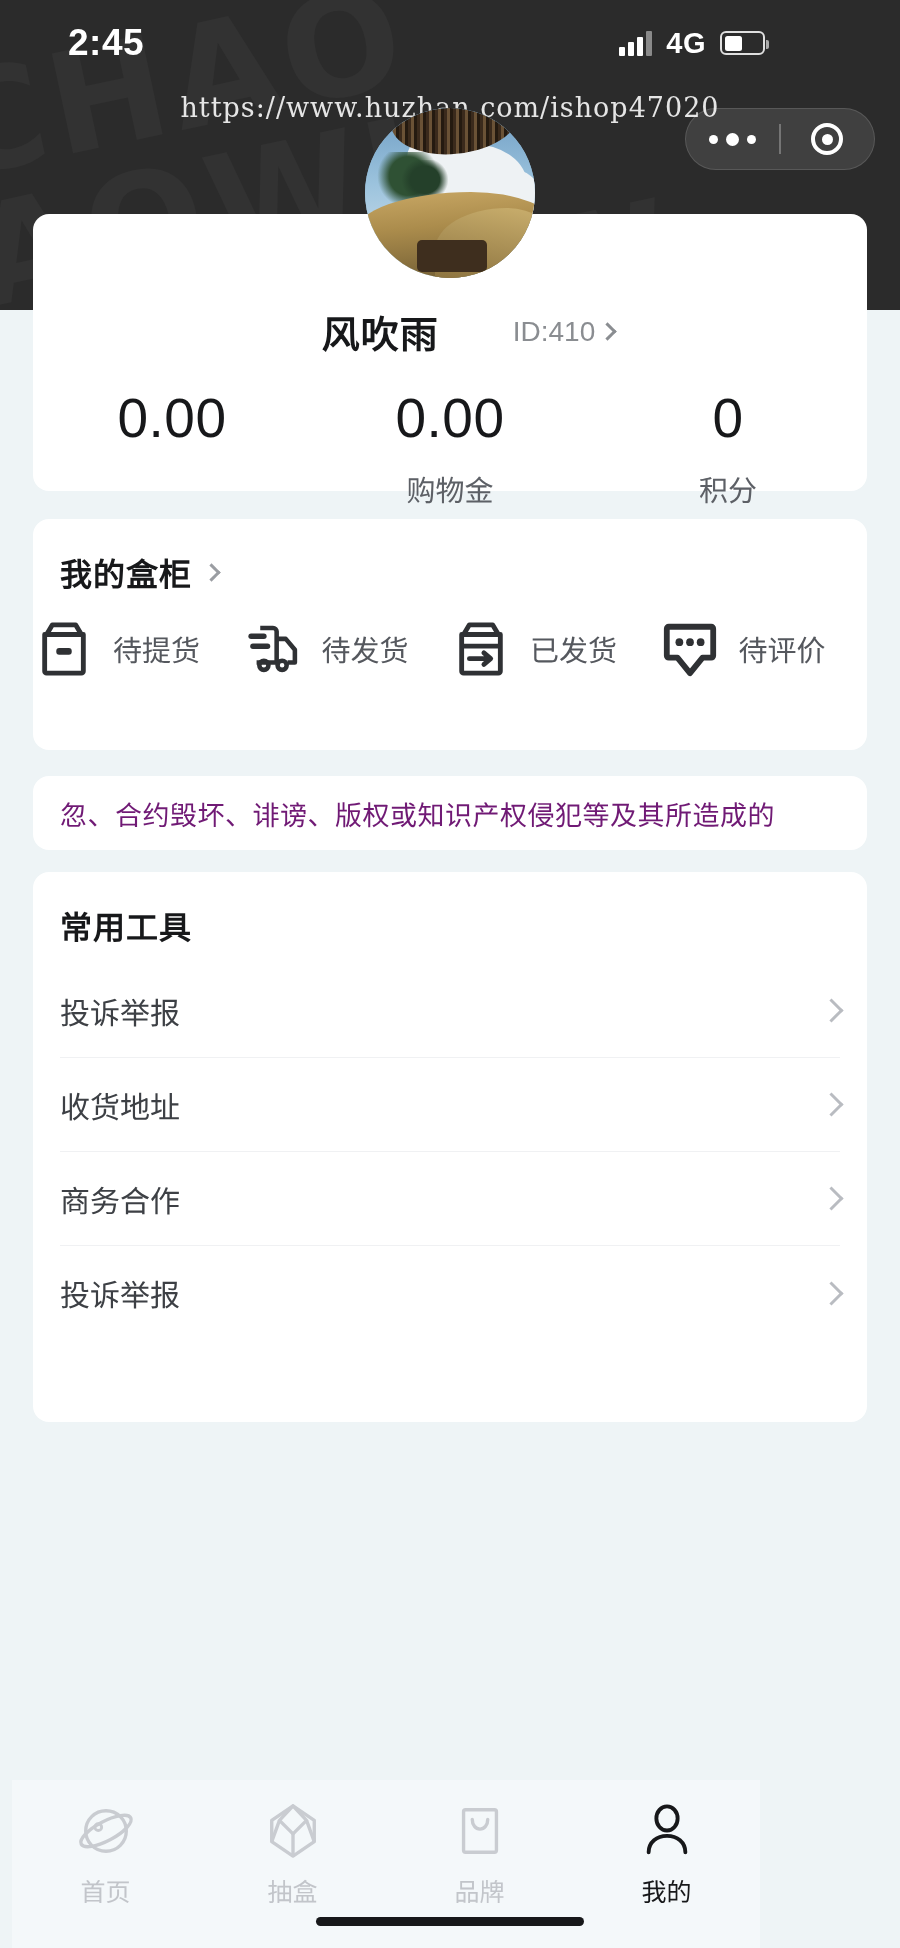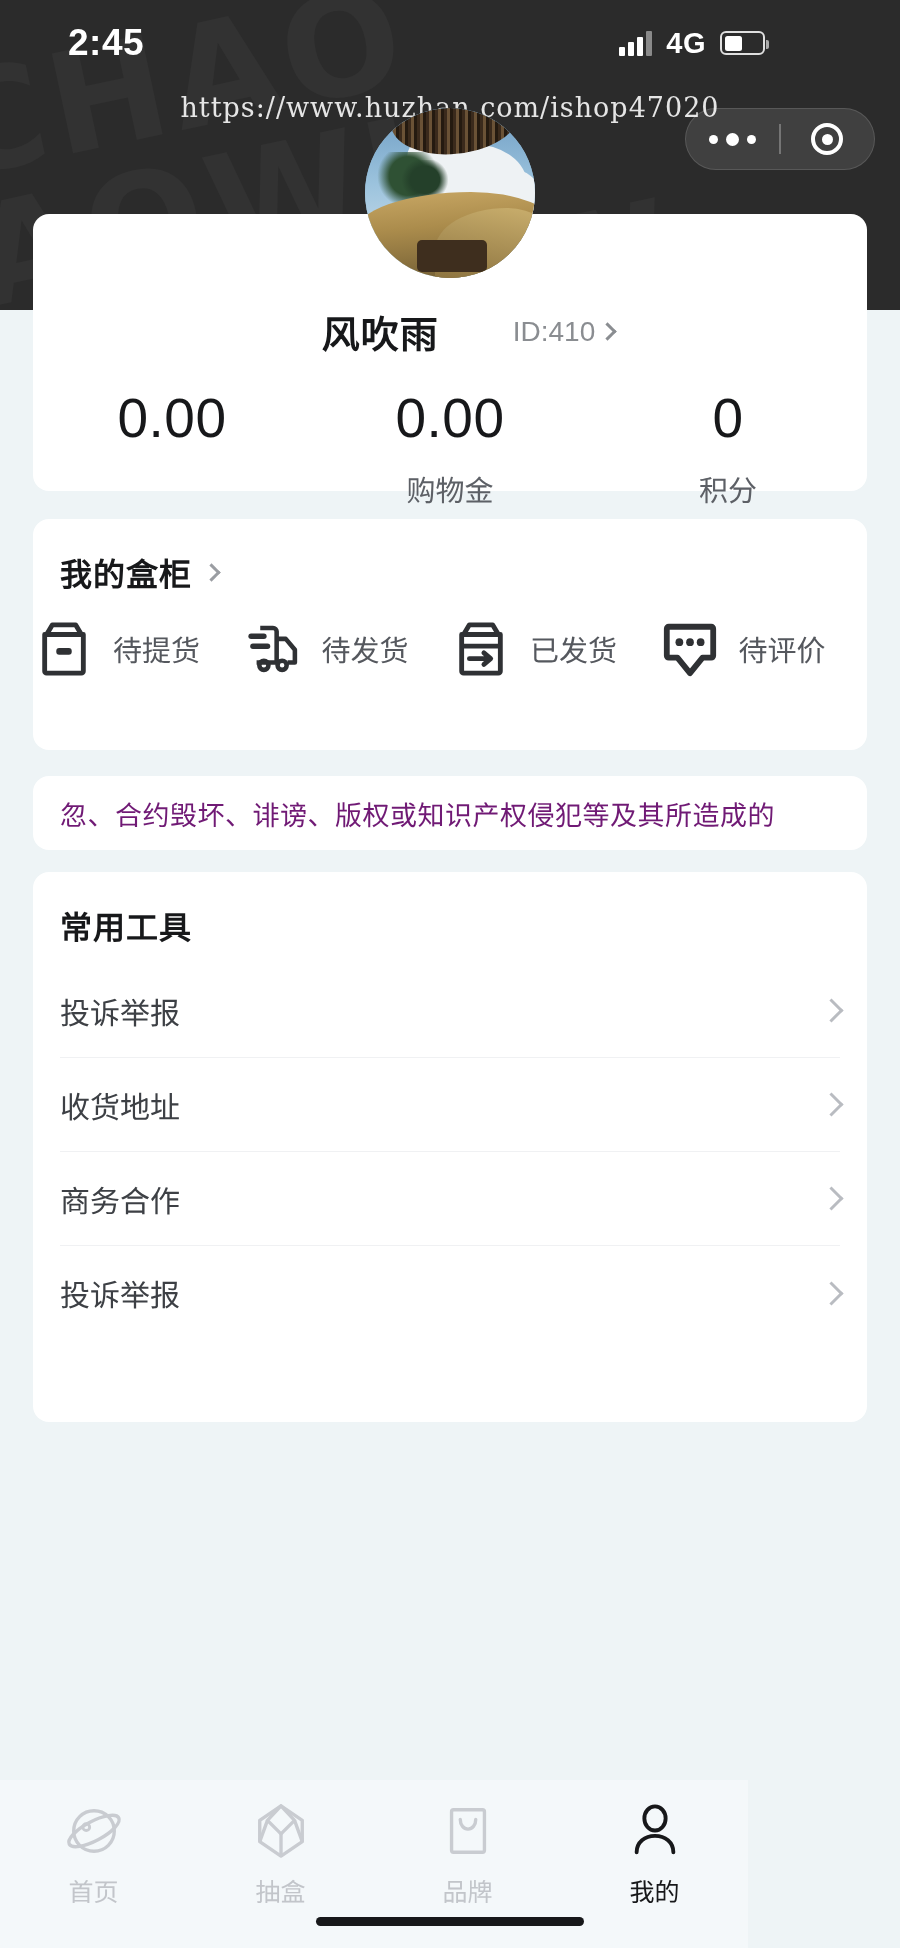--- a/index.html
+++ b/index.html
@@ -214,21 +214,21 @@
     height:94px; margin:0 27px;
     display:flex; align-items:center; justify-content:space-between;
     border-bottom:1.5px solid #f0f1f3;
   }
   .tool-row:last-child{ border-bottom:none; }
   .tool-lbl{ font-size:30px; color:#3d4045; }
   .tool-chev{ color:#b9bcc1; }
 
   
   .tabbar{
-    position:absolute; bottom:0; left:0; width:748px; height:168px;
+    position:absolute; bottom:0; left:12px; width:748px; height:168px;
     background:#f4f8fa;
     display:flex; align-items:flex-start; padding-top:22px;
   }
   .tab{
     flex:1; display:flex; flex-direction:column; align-items:center; gap:12px;
   }
   .tab-icon{ width:58px; height:58px; color:#c9ccd1; }
   .tab.active .tab-icon{ color:#17181a; }
   .tab-lbl{ font-size:25px; color:#c2c5ca; }
   .tab.active .tab-lbl{ color:#17181a; }

